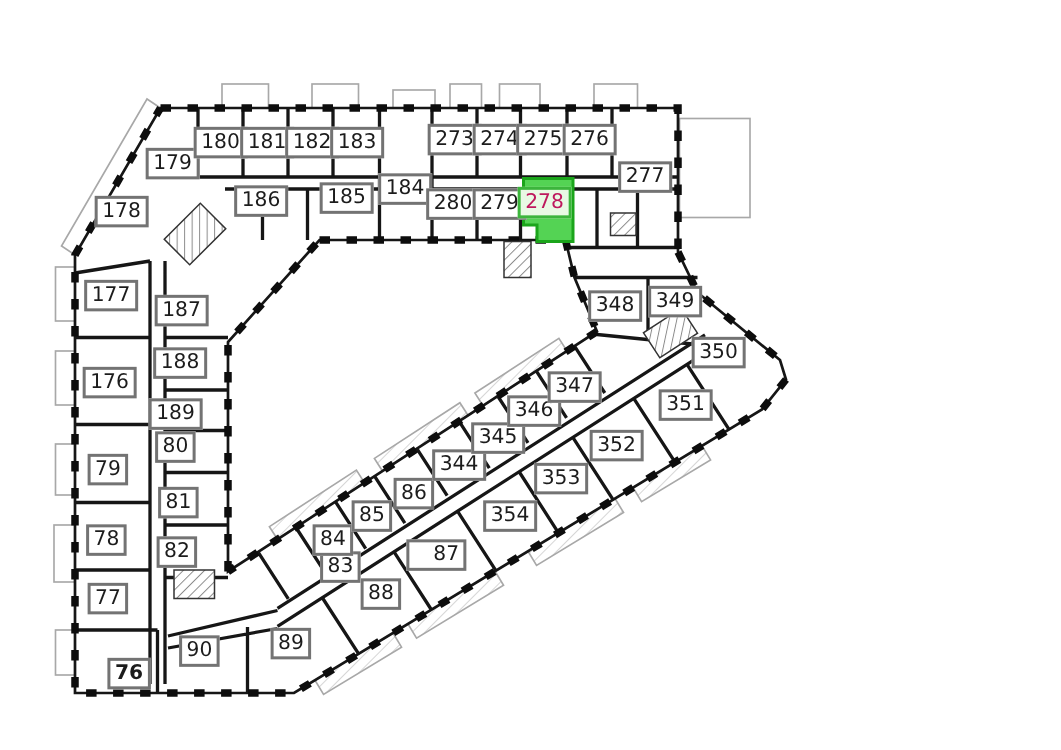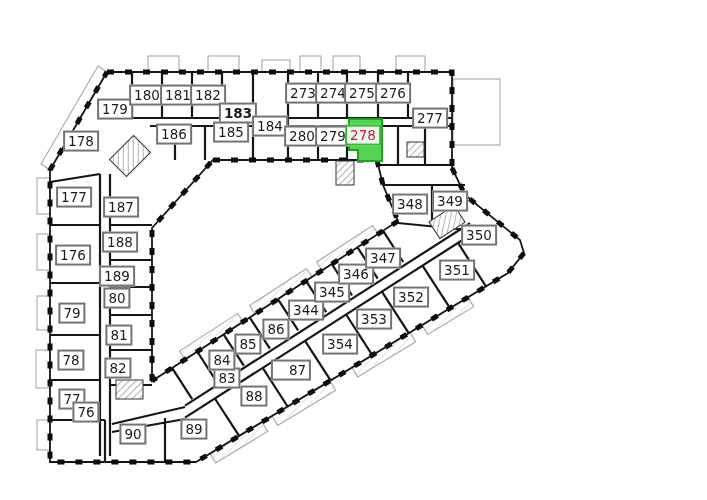--- a/index.html
+++ b/index.html
@@ -109,21 +109,21 @@
 
     <polygon points="349,119 382,119 382,161 358,161 358,150 349,150" fill="#54d354" stroke="#1ba51b" stroke-width="2"></polygon>
   </svg>
 
   <div id="unit-labels">
       <div class="unit-label" style="left: 115px; top: 109px;">179</div>
       <div class="unit-label" style="left: 81px; top: 141px;">178</div>
       <div class="unit-label" style="left: 147px; top: 95px;">180</div>
       <div class="unit-label" style="left: 178px; top: 95px;">181</div>
       <div class="unit-label" style="left: 208px; top: 95px;">182</div>
-      <div class="unit-label" style="left: 238px; top: 113px; font-weight: bold;">183</div>
+      <div class="unit-label" style="left: 238px; top: 95px;">183</div>
       <div class="unit-label" style="left: 174px; top: 134px;">186</div>
       <div class="unit-label" style="left: 231px; top: 132px;">185</div>
       <div class="unit-label" style="left: 270px; top: 126px;">184</div>
       <div class="unit-label" style="left: 303px; top: 93px;">273</div>
       <div class="unit-label" style="left: 333px; top: 93px;">274</div>
       <div class="unit-label" style="left: 362px; top: 93px;">275</div>
       <div class="unit-label" style="left: 393px; top: 93px;">276</div>
       <div class="unit-label" style="left: 430px; top: 118px;">277</div>
       <div class="unit-label" style="left: 302px; top: 136px;">280</div>
       <div class="unit-label" style="left: 333px; top: 136px;">279</div>
@@ -132,21 +132,21 @@
       <div class="unit-label" style="left: 121px; top: 207px;">187</div>
       <div class="unit-label" style="left: 73px; top: 255px;">176</div>
       <div class="unit-label" style="left: 120px; top: 242px;">188</div>
       <div class="unit-label" style="left: 117px; top: 276px;">189</div>
       <div class="unit-label" style="left: 117px; top: 298px;">80</div>
       <div class="unit-label" style="left: 72px; top: 313px;">79</div>
       <div class="unit-label" style="left: 119px; top: 335px;">81</div>
       <div class="unit-label" style="left: 71px; top: 360px;">78</div>
       <div class="unit-label" style="left: 118px; top: 368px;">82</div>
       <div class="unit-label" style="left: 72px; top: 399px;">77</div>
-      <div class="unit-label" style="left: 86px; top: 412px;">76</div>
+      <div class="unit-label" style="left: 86px; top: 449px; font-weight: bold;">76</div>
       <div class="unit-label" style="left: 133px; top: 434px;">90</div>
       <div class="unit-label" style="left: 194px; top: 429px;">89</div>
       <div class="unit-label" style="left: 195px; top: 378px; margin-left: 32px;">83</div>
       <div class="unit-label" style="left: 222px; top: 360px;">84</div>
       <div class="unit-label" style="left: 248px; top: 344px;">85</div>
       <div class="unit-label" style="left: 276px; top: 329px;">86</div>
       <div class="unit-label" style="left: 254px; top: 396px;">88</div>
       <div class="unit-label" style="left: 291px; top: 370px; padding-left: 16px;">87</div>
       <div class="unit-label" style="left: 306px; top: 310px;">344</div>
       <div class="unit-label" style="left: 332px; top: 292px;">345</div>

